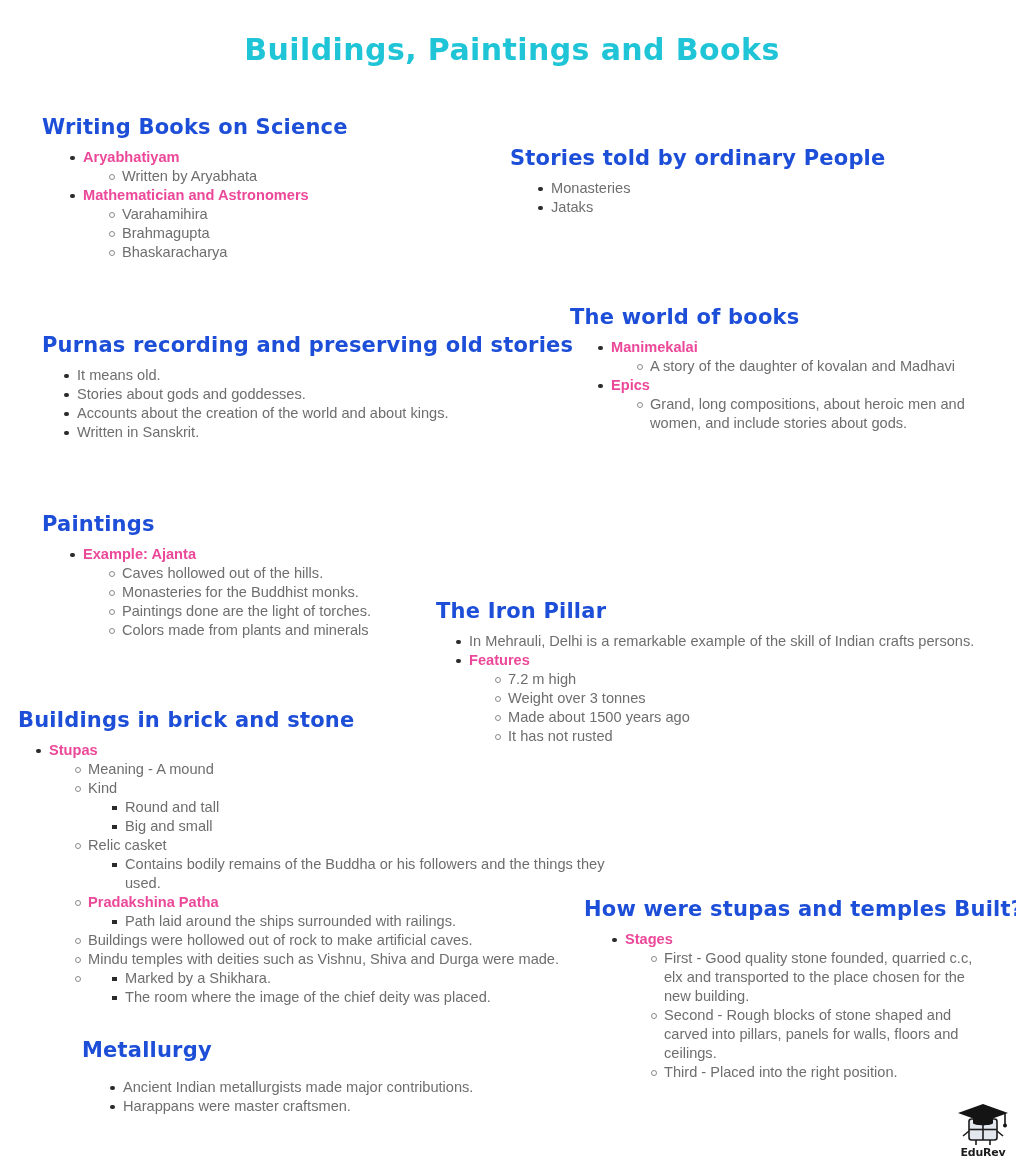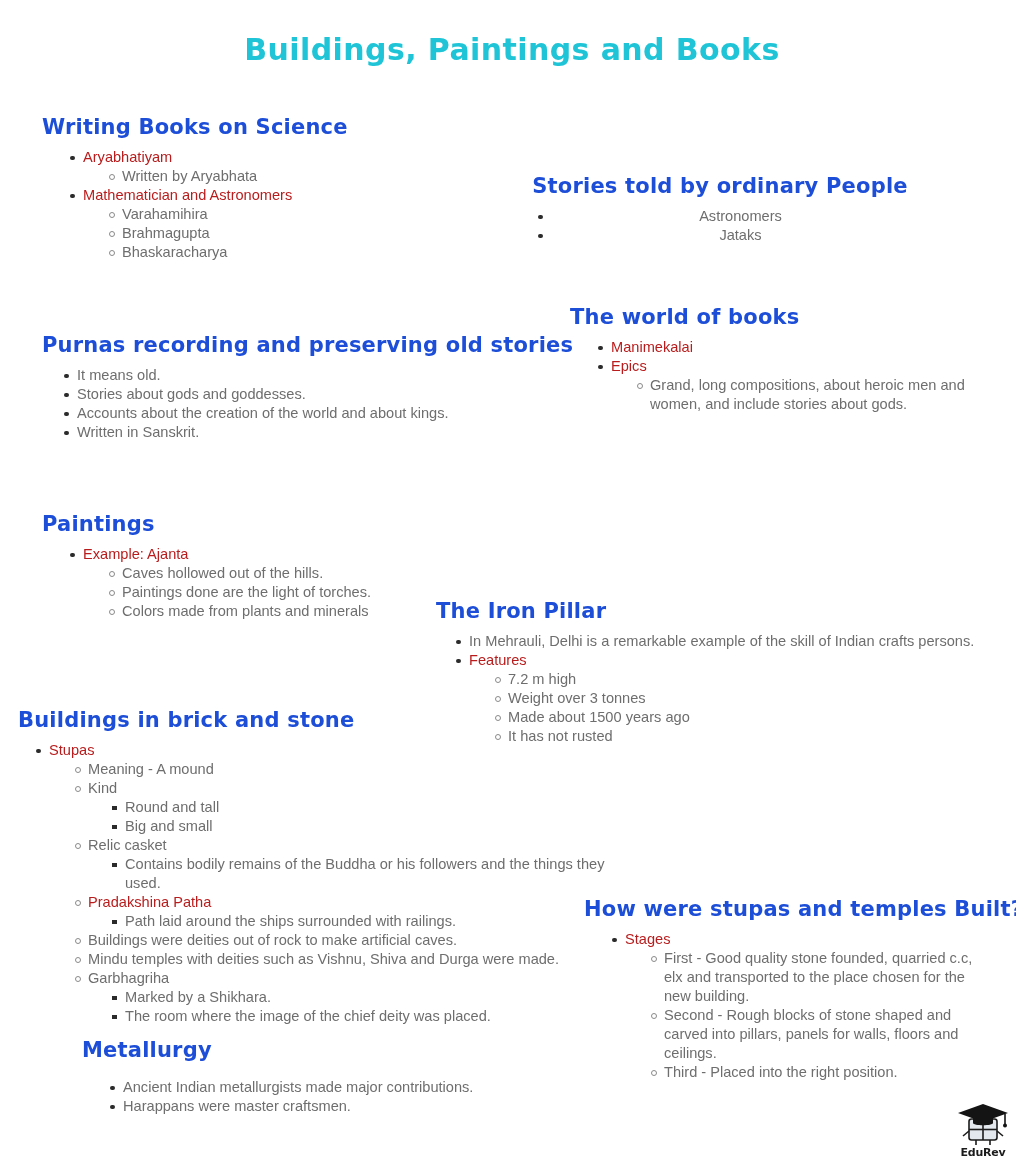--- a/index.html
+++ b/index.html
@@ -96,22 +96,22 @@
     content: "";
     position: absolute;
     left: 0px;
     top: 7.5px;
     width: 4.5px;
     height: 4.5px;
     background: #2b2b2b;
   }
 
   li.strong > .txt {
-    font-weight: normal;
-    color: #b91c1c;
+    font-weight: bold;
+    color: #ec4899;
   }
 
   
   .logo {
     position: absolute;
     left: 952px;
     top: 1100px;
     width: 62px;
     text-align: center;
   }
@@ -154,38 +154,41 @@
               <span class="txt">Brahmagupta</span>
             </li>
             <li class="item b-circle">
               <span class="txt">Bhaskaracharya</span>
             </li>
           </ul>
         </li>
       </ul>
   </div>
 
-  <div class="block" style="left:510px; top:174px; width:420px;text-align:center;">
+  <div class="block" style="left:510px; top:146px; width:420px;">
     <div class="block-heading">Stories told by ordinary People</div>
     <ul class="lvl lvl1">
         <li class="item b-disc">
-          <span class="txt">Astronomers</span>
+          <span class="txt">Monasteries</span>
         </li>
         <li class="item b-disc">
           <span class="txt">Jataks</span>
         </li>
       </ul>
   </div>
 
   <div class="block" style="left:570px; top:305px; width:430px;">
     <div class="block-heading">The world of books</div>
     <ul class="lvl lvl1">
         <li class="item b-disc strong">
           <span class="txt">Manimekalai</span>
           <ul class="lvl lvl2">
+            <li class="item b-circle">
+              <span class="txt">A story of the daughter of kovalan and Madhavi</span>
+            </li>
           </ul>
         </li>
         <li class="item b-disc strong">
           <span class="txt">Epics</span>
           <ul class="lvl lvl2">
             <li class="item b-circle">
               <span class="txt">Grand, long compositions, about heroic men and women, and include stories about gods.</span>
             </li>
           </ul>
         </li>
@@ -213,20 +216,23 @@
   <div class="block" style="left:42px; top:512px; width:420px;">
     <div class="block-heading">Paintings</div>
     <ul class="lvl lvl1">
         <li class="item b-disc strong">
           <span class="txt">Example: Ajanta</span>
           <ul class="lvl lvl2">
             <li class="item b-circle">
               <span class="txt">Caves hollowed out of the hills.</span>
             </li>
             <li class="item b-circle">
+              <span class="txt">Monasteries for the Buddhist monks.</span>
+            </li>
+            <li class="item b-circle">
               <span class="txt">Paintings done are the light of torches.</span>
             </li>
             <li class="item b-circle">
               <span class="txt">Colors made from plants and minerals</span>
             </li>
           </ul>
         </li>
       </ul>
   </div>
 
@@ -286,27 +292,26 @@
             </li>
             <li class="item b-circle strong">
               <span class="txt">Pradakshina Patha</span>
               <ul class="lvl lvl3">
                 <li class="item b-square">
                   <span class="txt">Path laid around the ships surrounded with railings.</span>
                 </li>
               </ul>
             </li>
             <li class="item b-circle">
-              <span class="txt">Buildings were deities out of rock to make artificial caves.</span>
+              <span class="txt">Buildings were hollowed out of rock to make artificial caves.</span>
             </li>
             <li class="item b-circle">
               <span class="txt">Mindu temples with deities such as Vishnu, Shiva and Durga were made.</span>
             </li>
             <li class="item b-circle">
-              <span class="txt">Garbhagriha</span>
               <ul class="lvl lvl3">
                 <li class="item b-square">
                   <span class="txt">Marked by a Shikhara.</span>
                 </li>
                 <li class="item b-square">
                   <span class="txt">The room where the image of the chief deity was placed.</span>
                 </li>
               </ul>
             </li>
           </ul>

